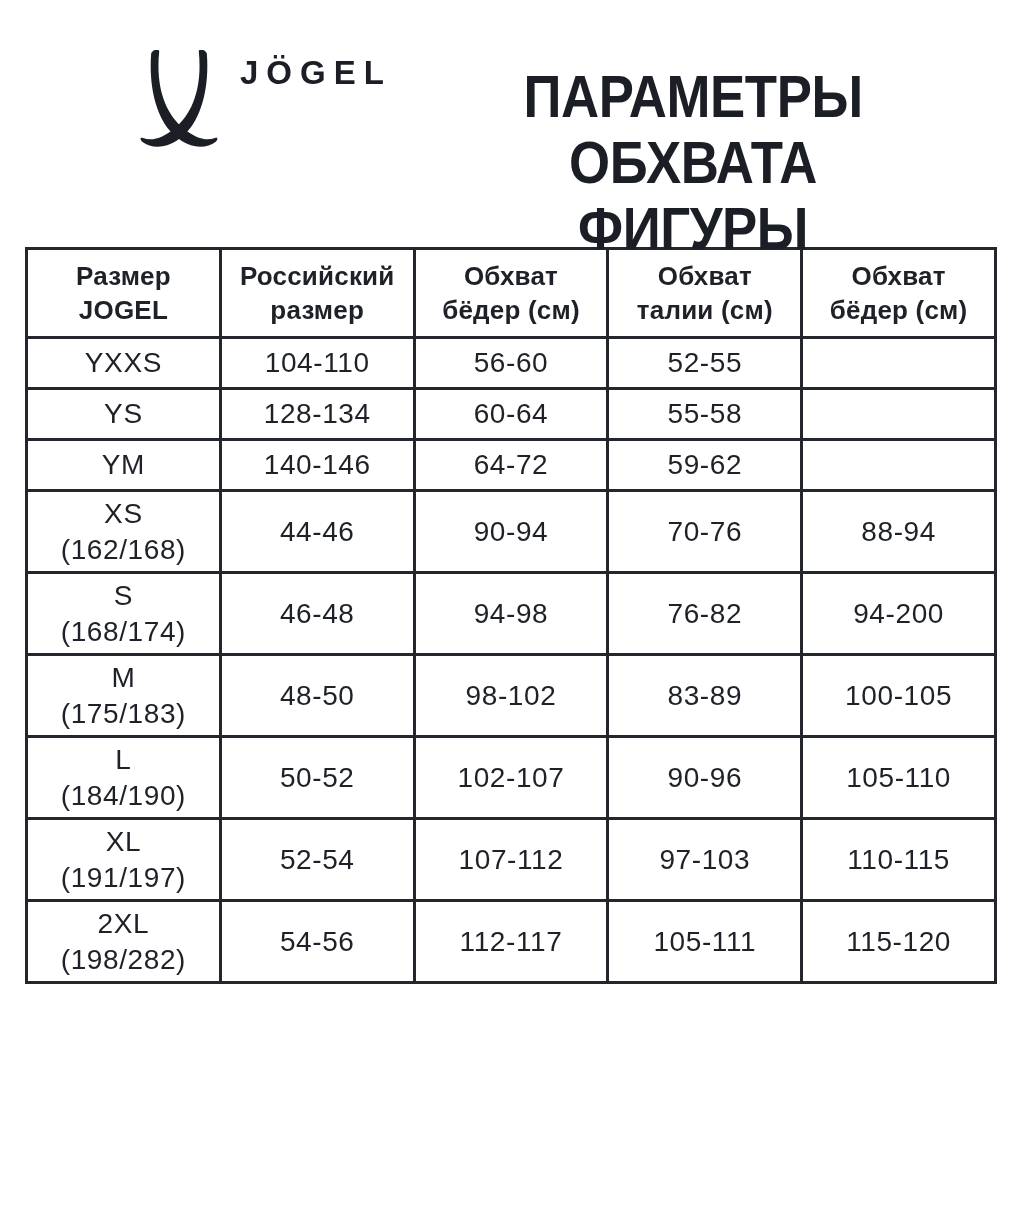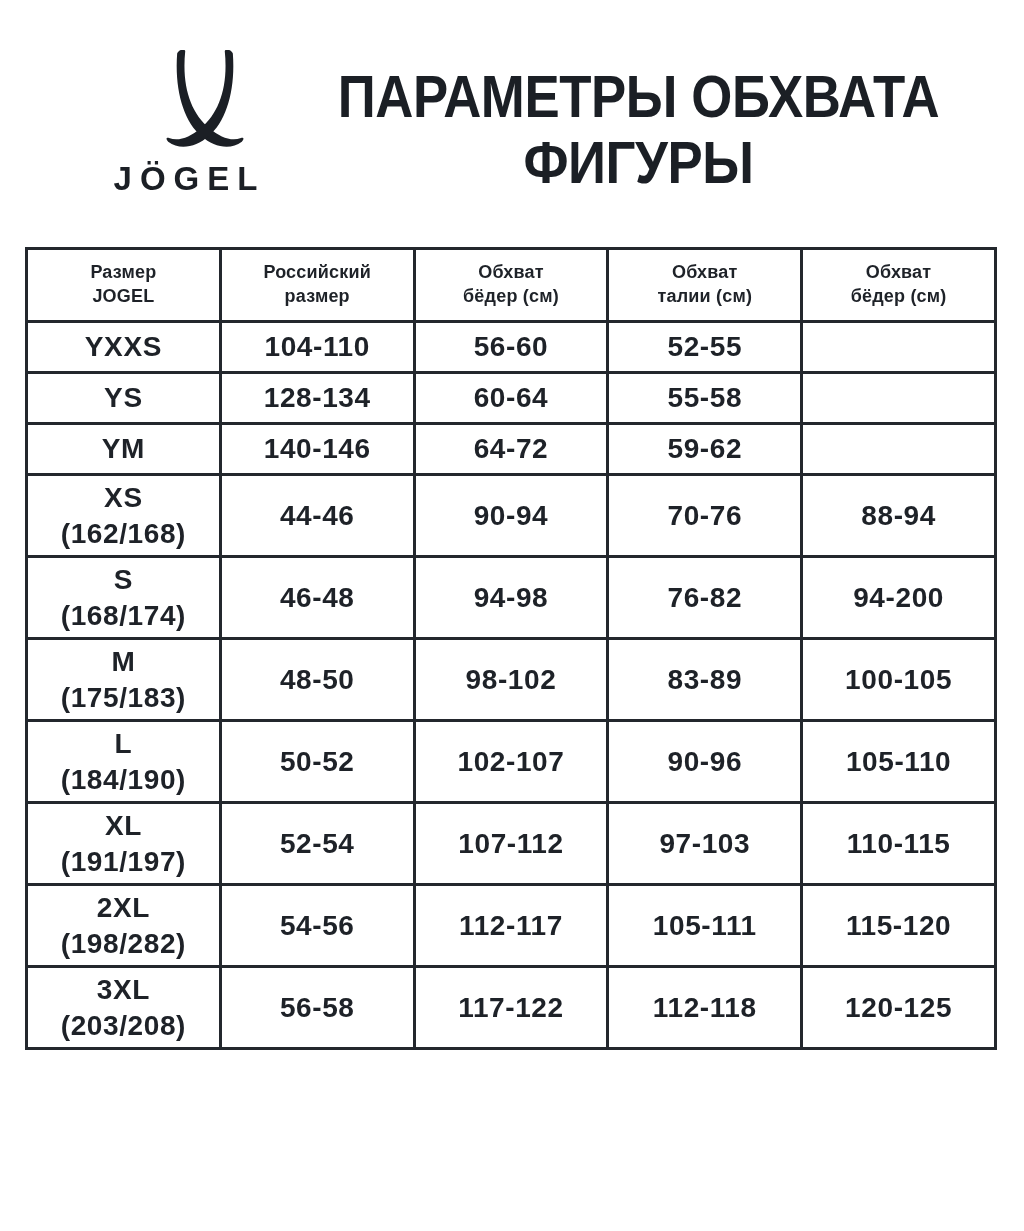--- a/index.html
+++ b/index.html
@@ -13,22 +13,20 @@
   
   .header {
     display:flex;
     align-items:flex-start;
     padding:50px 30px 0 88px;
     height:200px;
   }
   .logo {
     flex:0 0 195px;
     display:flex;
-    flex-direction:column;
-    align-items:center;
   }
   .logo-mark { width:106px; height:106px; margin-left:38px; }
   .logo-word {
     font-size:33px;
     font-weight:700;
     letter-spacing:8px;
     padding-left:8px;   
     margin-top:4px;
     color:#1b1f25;
     white-space:nowrap;
@@ -53,29 +51,29 @@
     table-layout:fixed;
   }
   col { width:20%; }
   th, td {
     border:3px solid #23272d;
     text-align:center;
     vertical-align:middle;
     padding:0;
   }
   thead th {
-    height:73px;
-    font-size:18px;
+    height:89px;
+    font-size:26px;
     font-weight:700;
     line-height:1.32;
     letter-spacing:0.2px;
   }
   tbody td {
     font-size:28px;
-    font-weight:700;
+    font-weight:400;
     letter-spacing:0.6px;
     line-height:1.28;
   }
   tr.rs td { height:51px; }   
   tr.rd td { height:82px; }   
   .nt:empty { display:none; }
 </style>
 </head>
 <body>
 
@@ -207,25 +205,15 @@
       <tr class="rd">
         <td>
             <div class="sz">2XL</div>
             <div class="nt">(198/282)</div>
           </td>
         <td>54-56</td>
         <td>112-117</td>
         <td>105-111</td>
         <td>115-120</td>
       </tr>
-      <tr class="rd">
-        <td>
-            <div class="sz">3XL</div>
-            <div class="nt">(203/208)</div>
-          </td>
-        <td>56-58</td>
-        <td>117-122</td>
-        <td>112-118</td>
-        <td>120-125</td>
-      </tr>
     </tbody>
   </table>
 </div>
 
 </body></html>

